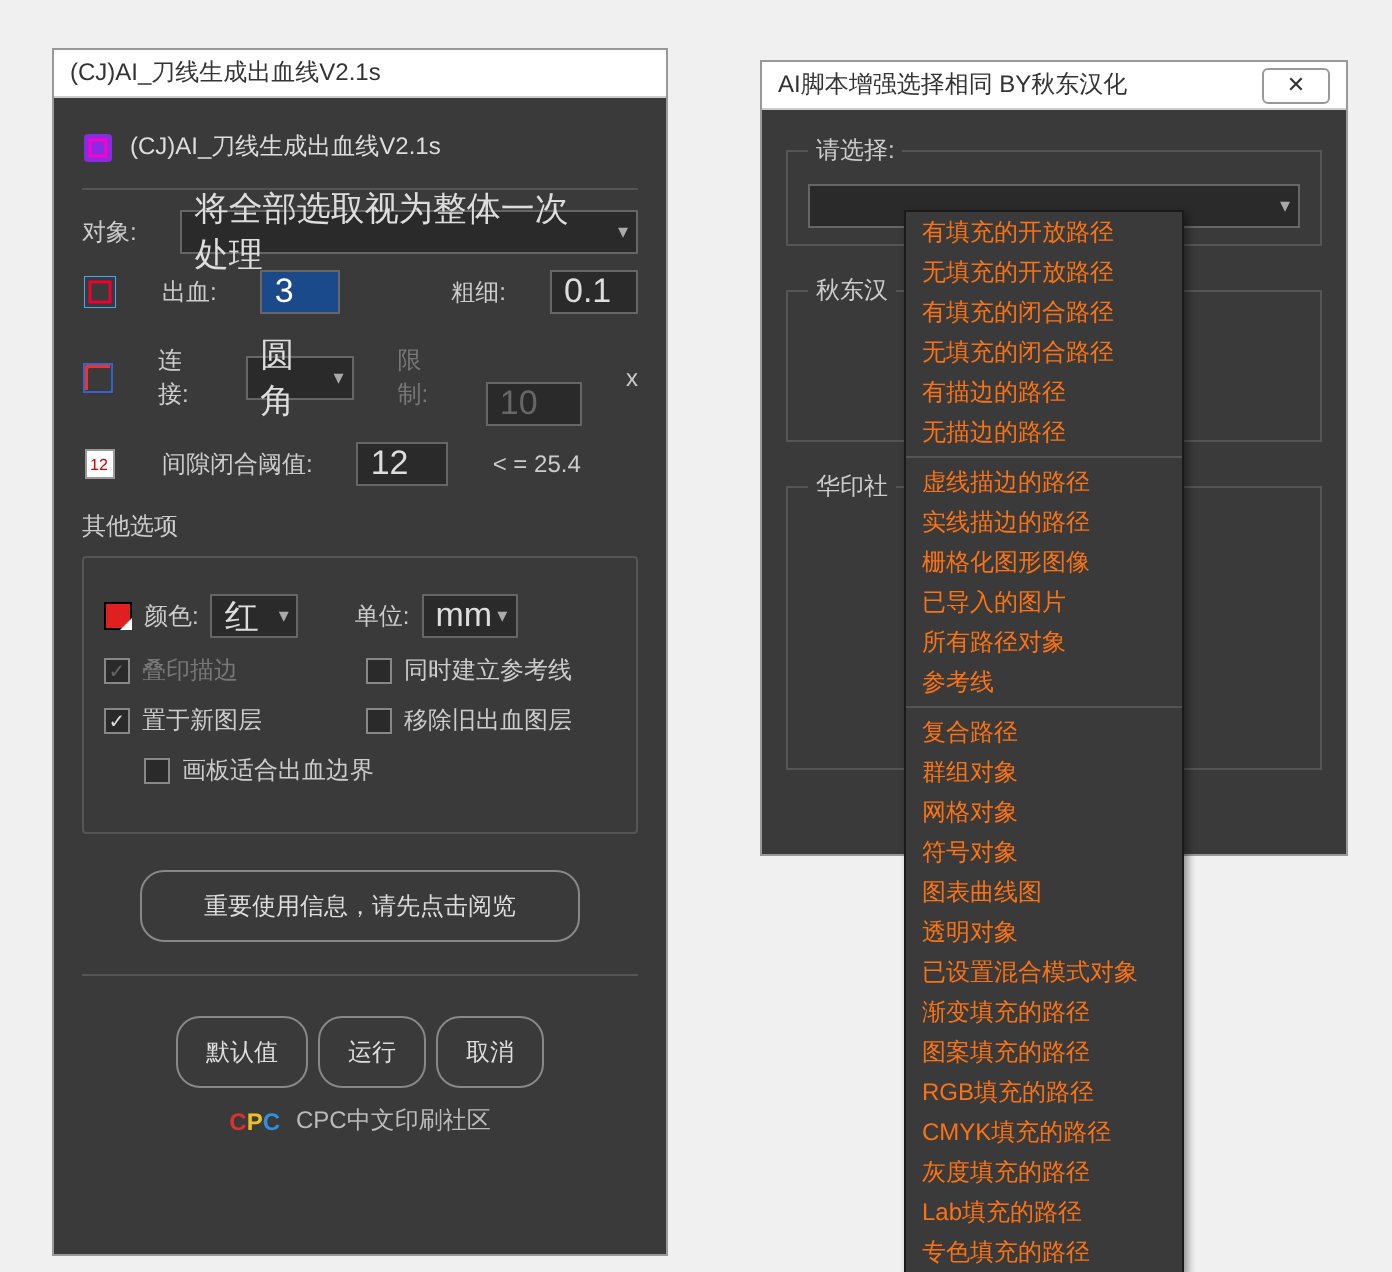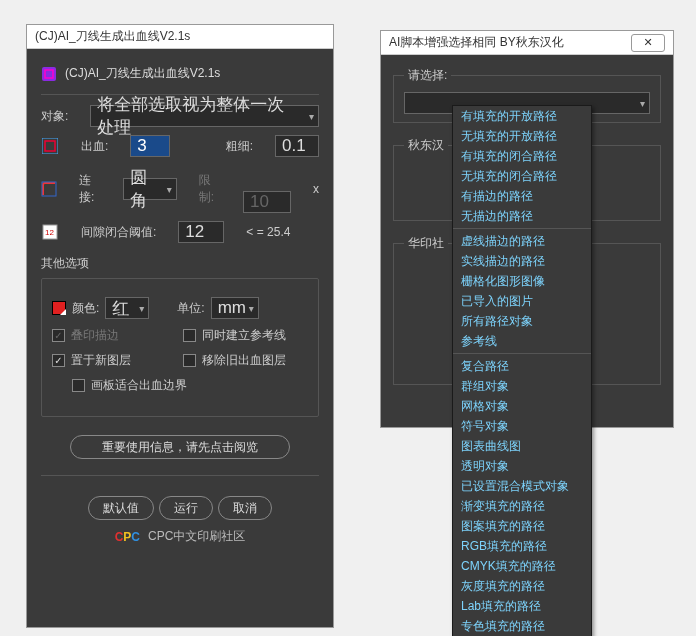--- a/index.html
+++ b/index.html
@@ -122,21 +122,21 @@
       content: "";
       position: absolute;
       right: -1px; bottom: -1px;
       width: 0; height: 0;
       border-left: 6px solid transparent;
       border-bottom: 6px solid #fff;
     }
     .btn {
       border: 1px solid #888;
       border-radius: 12px;
-      height: 24px;
+      height: 36px;
       padding: 0 14px;
       color: #ddd;
       background: transparent;
       display: inline-flex;
       align-items: center;
       justify-content: center;
       font-size: 12px;
       cursor: pointer;
       text-align: center;
     }
@@ -185,21 +185,21 @@
       top: 105px;
       width: 140px;
       background: #3a3a3a;
       border: 1px solid #1a1a1a;
       box-shadow: 2px 2px 4px rgba(0,0,0,0.4);
       z-index: 10;
     }
     .dropdown .item {
       height: 20px;
       padding: 0 8px;
-      color: #7dd3fc;
+      color: #f97316;
       font-size: 12px;
       display: flex;
       align-items: center;
       cursor: pointer;
     }
     .dropdown .divider {
       border-top: 1px solid #555;
       margin: 2px 0;
     }
   </style>

